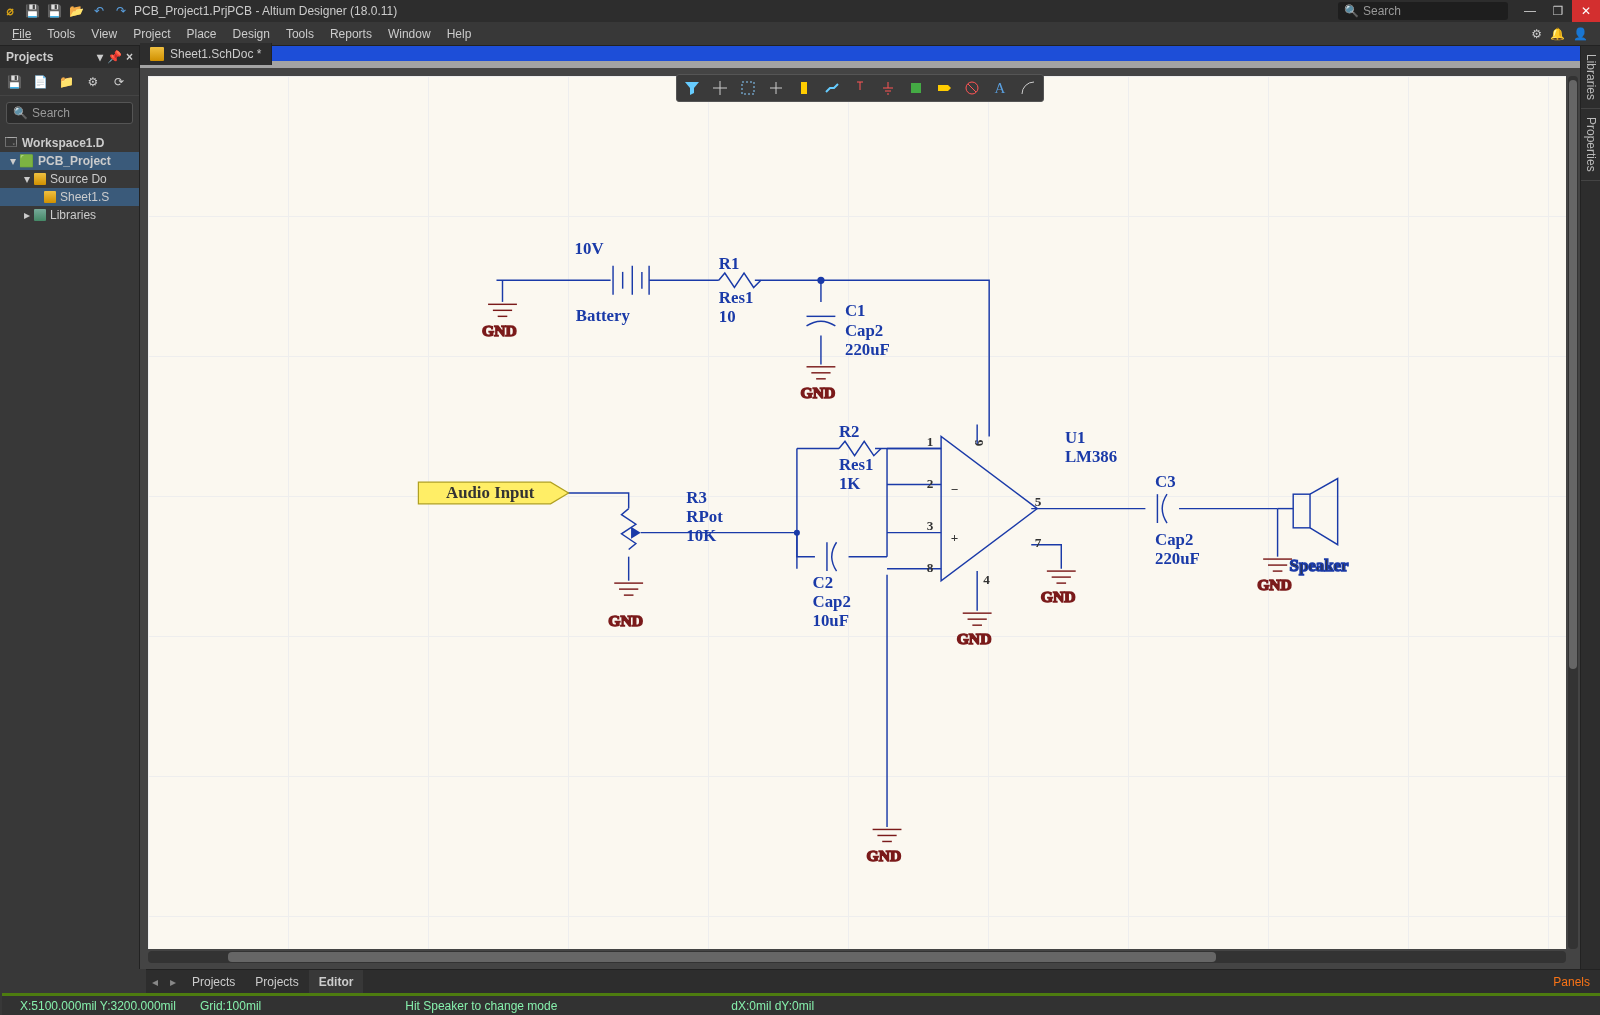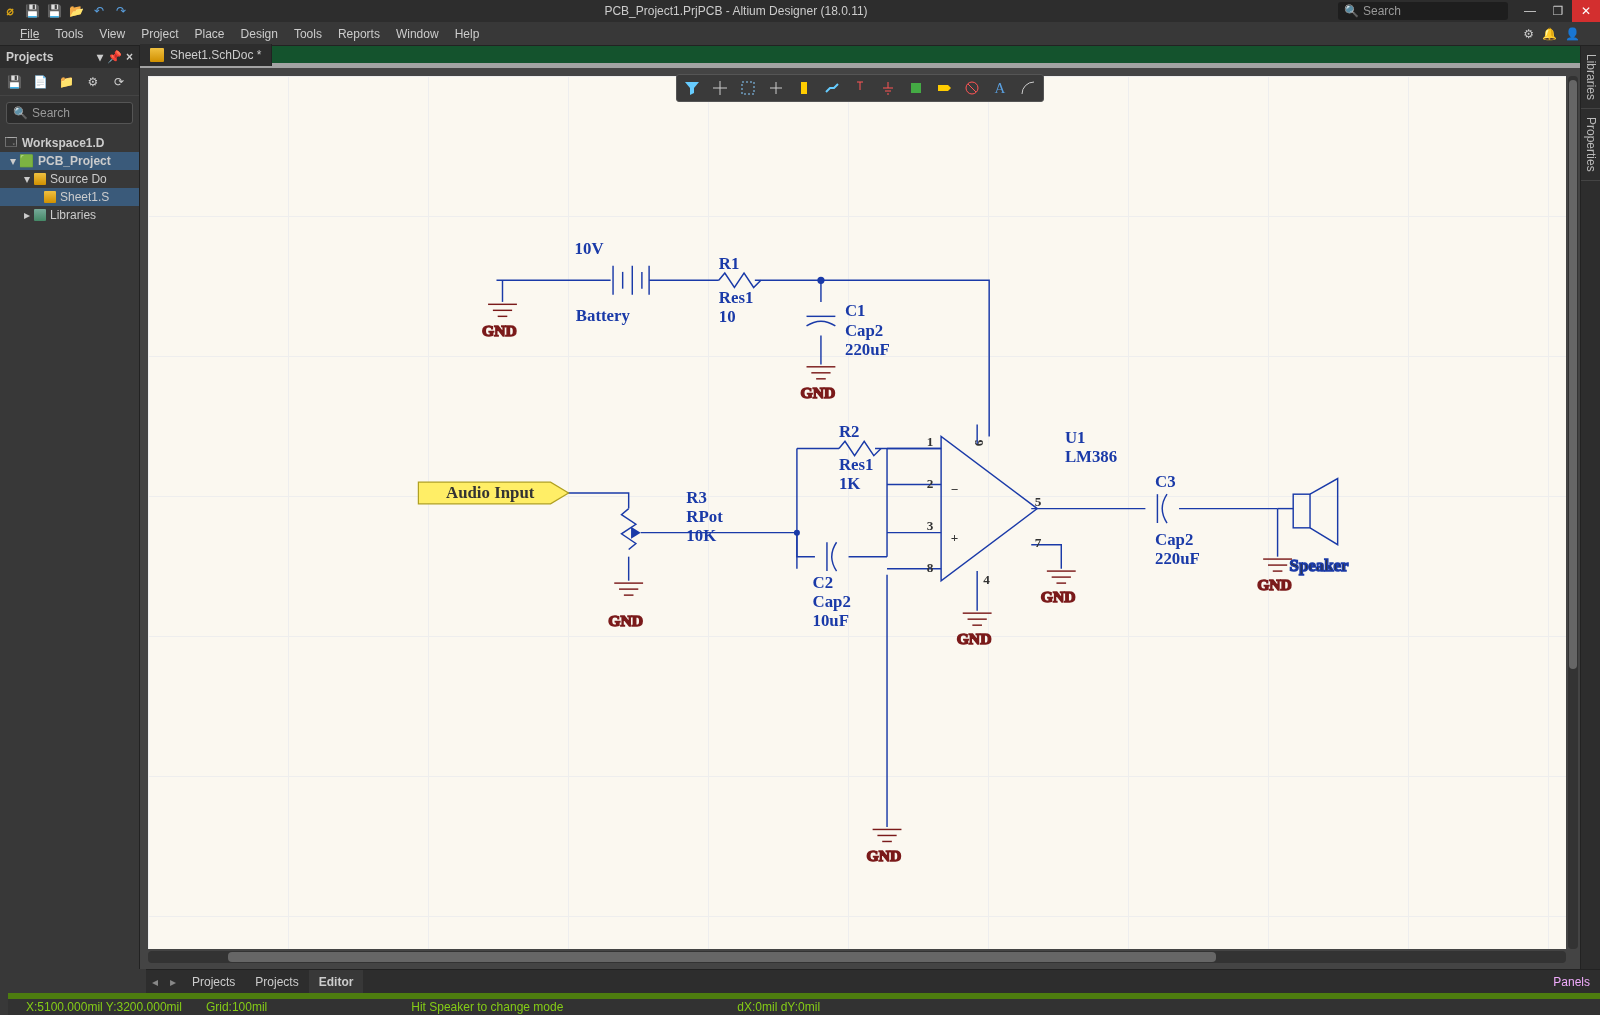--- a/index.html
+++ b/index.html
@@ -1,43 +1,43 @@
 <!DOCTYPE html>
 <html><head>
 <meta charset="utf-8">
 <style>
 * { margin:0; padding:0; box-sizing:border-box; font-family:"Segoe UI",Tahoma,sans-serif; font-size:12px; }
 body { background:#383838; color:#ccc; width:1600px; height:1015px; overflow:hidden; }
 .titlebar { height:22px; background:#2d2d2d; display:flex; align-items:center; }
 .titlebar .logo { width:20px; text-align:center; color:#d4a017; font-weight:bold; }
 .titlebar .qa { display:flex; gap:4px; padding:0 4px; }
 .titlebar .qa span { width:18px; height:18px; display:flex; align-items:center; justify-content:center; color:#aaa; }
-.titlebar .title { flex:1; text-align:center; color:#ccc; }
+.titlebar .title { flex:1; color:#ccc; }
 .titlebar .search { width:170px; height:18px; background:#1e1e1e; border-radius:3px; display:flex; align-items:center; padding:0 6px; color:#999; margin-right:8px; }
 .titlebar .winbtns { display:flex; }
 .titlebar .winbtns div { width:28px; height:22px; display:flex; align-items:center; justify-content:center; color:#ccc; }
 .titlebar .winbtns .close { background:#d32f2f; color:#fff; }
-.menubar { height:24px; background:#383838; display:flex; align-items:center; padding:0 12px; border-bottom:1px solid #222; }
+.menubar { height:24px; background:#383838; display:flex; align-items:center; padding:0 4px; border-bottom:1px solid #222; }
 .menubar .mi { padding:0 8px; color:#ccc; height:24px; display:flex; align-items:center; }
 .menubar .right { margin-left:auto; display:flex; gap:8px; padding:0 8px; }
 .menubar .right span { color:#ccc; }
 .main { display:flex; height:923px; }
 .projects { width:140px; background:#383838; border-right:1px solid #222; display:flex; flex-direction:column; }
 .projects .hdr { height:22px; background:#2d2d2d; display:flex; align-items:center; padding:0 6px; color:#ccc; font-weight:bold; }
 .projects .hdr .ctl { margin-left:auto; display:flex; gap:4px; }
 .projects .tb { height:28px; display:flex; align-items:center; gap:8px; padding:0 6px; border-bottom:1px solid #444; }
 .projects .tb span { width:18px; height:18px; display:flex; align-items:center; justify-content:center; }
 .projects .srch { margin:6px; height:22px; background:#2b2b2b; border:1px solid #555; border-radius:3px; display:flex; align-items:center; padding:0 6px; color:#999; }
 .tree { flex:1; overflow:hidden; padding:4px 0; }
 .tree .node { display:flex; align-items:center; height:18px; padding-left:4px; gap:4px; color:#ccc; white-space:nowrap; overflow:hidden; }
 .tree .node.sel { background:#3a5a7a; }
 .tree .ic { width:14px; height:14px; display:inline-flex; align-items:center; justify-content:center; }
 .tree .fold { width:12px; height:12px; background:linear-gradient(#f0c040,#d09000); border-radius:1px; }
 .center { flex:1; display:flex; flex-direction:column; background:#2d2d2d; }
-.tabbar { height:22px; background:#14532d; display:flex; align-items:center; border-bottom:5px solid #a3a3a3; }
+.tabbar { height:22px; background:#1d4ed8; display:flex; align-items:center; border-bottom:7px solid #a3a3a3; }
 .tabbar .tab { height:22px; background:#2d2d2d; display:flex; align-items:center; padding:0 10px; gap:6px; color:#ccc; border-right:1px solid #222; }
 .tabbar .tab .ficon { width:14px; height:14px; background:linear-gradient(#f0c040,#d09000); border-radius:1px; }
 .canvas-wrap { flex:1; position:relative; background:#444; padding:8px; }
 .canvas { position:absolute; inset:8px 14px 20px 8px; background:#fbf8f0; overflow:hidden;font-weight:bold; }
 .canvas .grid { position:absolute; inset:0;
   background-image:linear-gradient(#eee 1px,transparent 1px),linear-gradient(90deg,#eee 1px,transparent 1px);
   background-size:140px 140px; }
 .sch { position:absolute; inset:0; }
 .sch text { font-family:"Times New Roman",serif; font-size:14px; }
 .sch .des { fill:#1a3aa8; }
@@ -50,22 +50,22 @@
 .hscroll { position:absolute; left:8px; right:14px; bottom:6px; height:12px; background:#333; border-radius:4px; }
 .hscroll .thumb { position:absolute; left:80px; right:350px; top:1px; bottom:1px; background:#666; border-radius:4px; }
 .vscroll { position:absolute; top:8px; bottom:20px; right:2px; width:10px; background:#333; border-radius:4px; }
 .vscroll .thumb { position:absolute; top:4px; bottom:280px; left:1px; right:1px; background:#666; border-radius:4px; }
 .rtabs { width:20px; background:#2d2d2d; display:flex; flex-direction:column; border-left:1px solid #222; }
 .rtabs .rt { writing-mode:vertical-rl; padding:8px 2px; color:#bbb; border-bottom:1px solid #444; text-align:center; }
 .editor-tabs { position:absolute; left:146px; right:0; bottom:22px; height:24px; background:#2d2d2d; display:flex; align-items:center; border-top:1px solid #222; }
 .editor-tabs .arrow { width:18px; text-align:center; color:#888; }
 .editor-tabs .et { padding:0 10px; height:24px; display:flex; align-items:center; color:#ccc; }
 .editor-tabs .et.act { background:#383838; font-weight:bold; }
-.editor-tabs .panels { margin-left:auto; padding:0 10px; color:#f0abfc; }
-.status { position:absolute; left:8px; right:0; bottom:0; height:22px; background:#323232; display:flex; align-items:center; padding:0 6px; color:#84cc16; border-top:6px solid #4d7c0f; }
+.editor-tabs .panels { margin-left:auto; padding:0 10px; color:#f97316; }
+.status { position:absolute; left:2px; right:0; bottom:0; height:22px; background:#323232; display:flex; align-items:center; padding:0 6px; color:#86efac; border-top:3px solid #4d7c0f; }
 .status .cell { padding:0 12px; }
 </style>
 </head>
 <body>
 
 <div class="titlebar">
   <div class="logo">⌀</div>
   <div class="qa">
     <span>💾</span>
     <span>💾</span>

